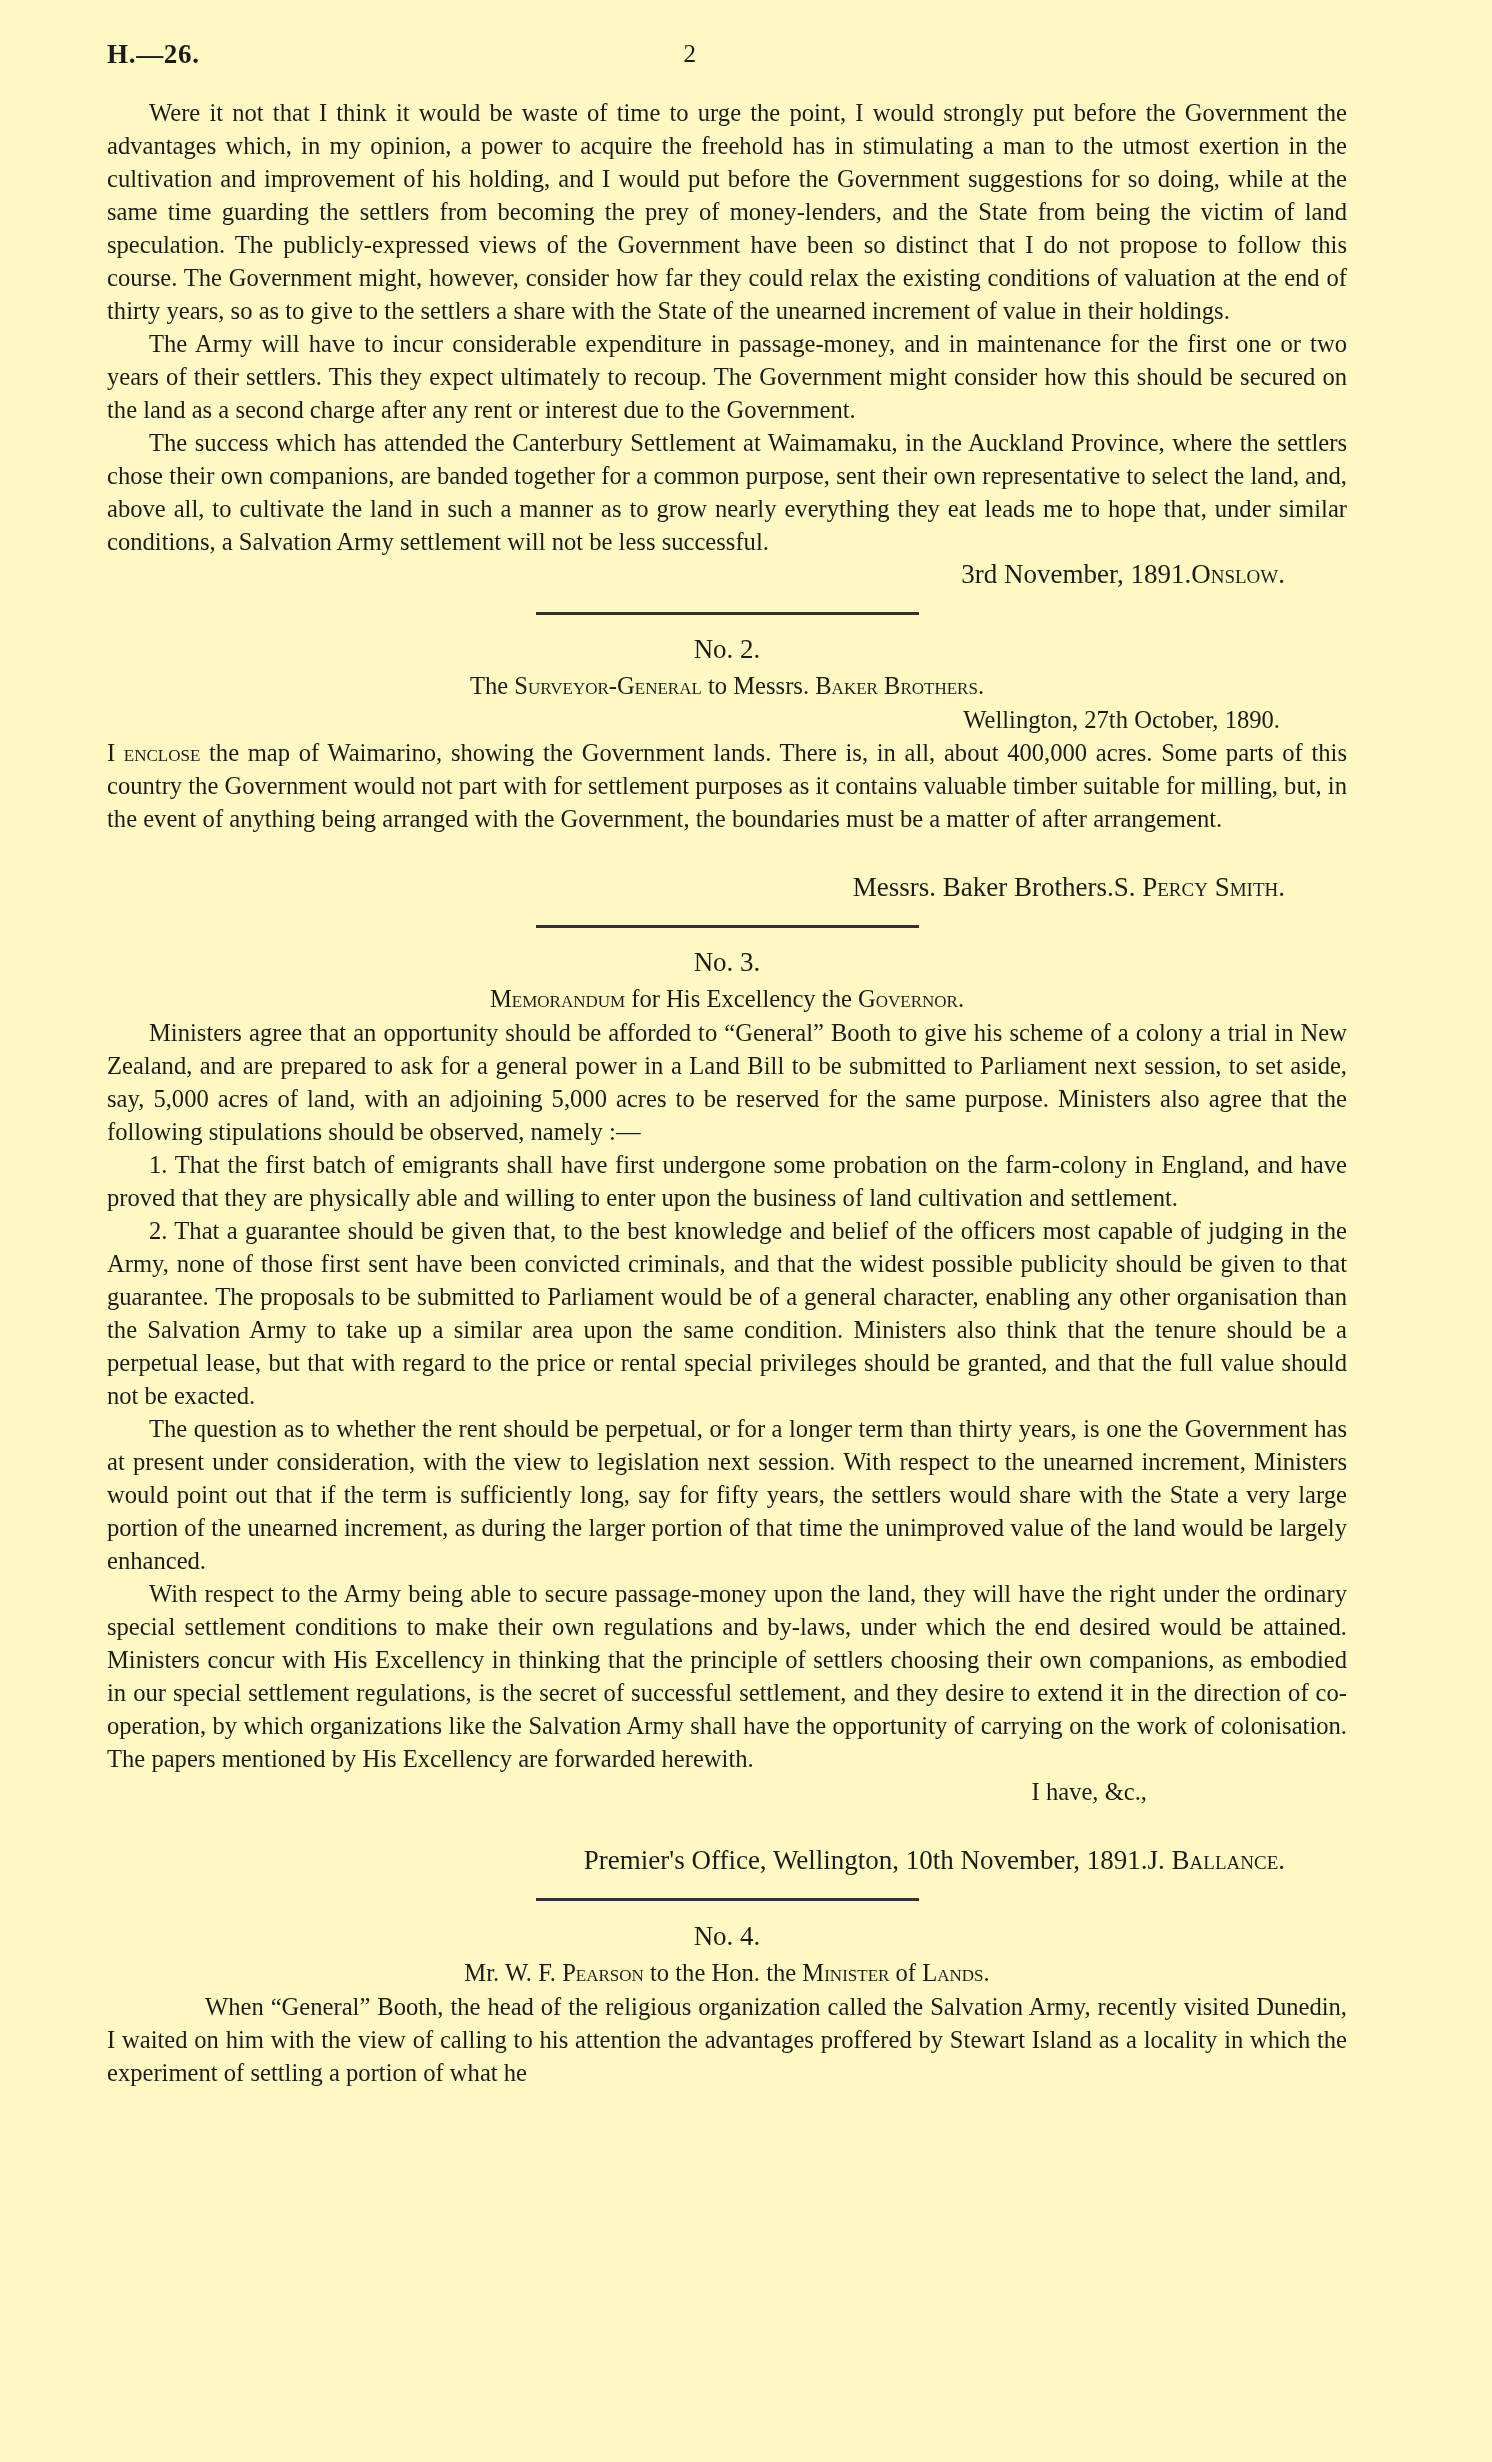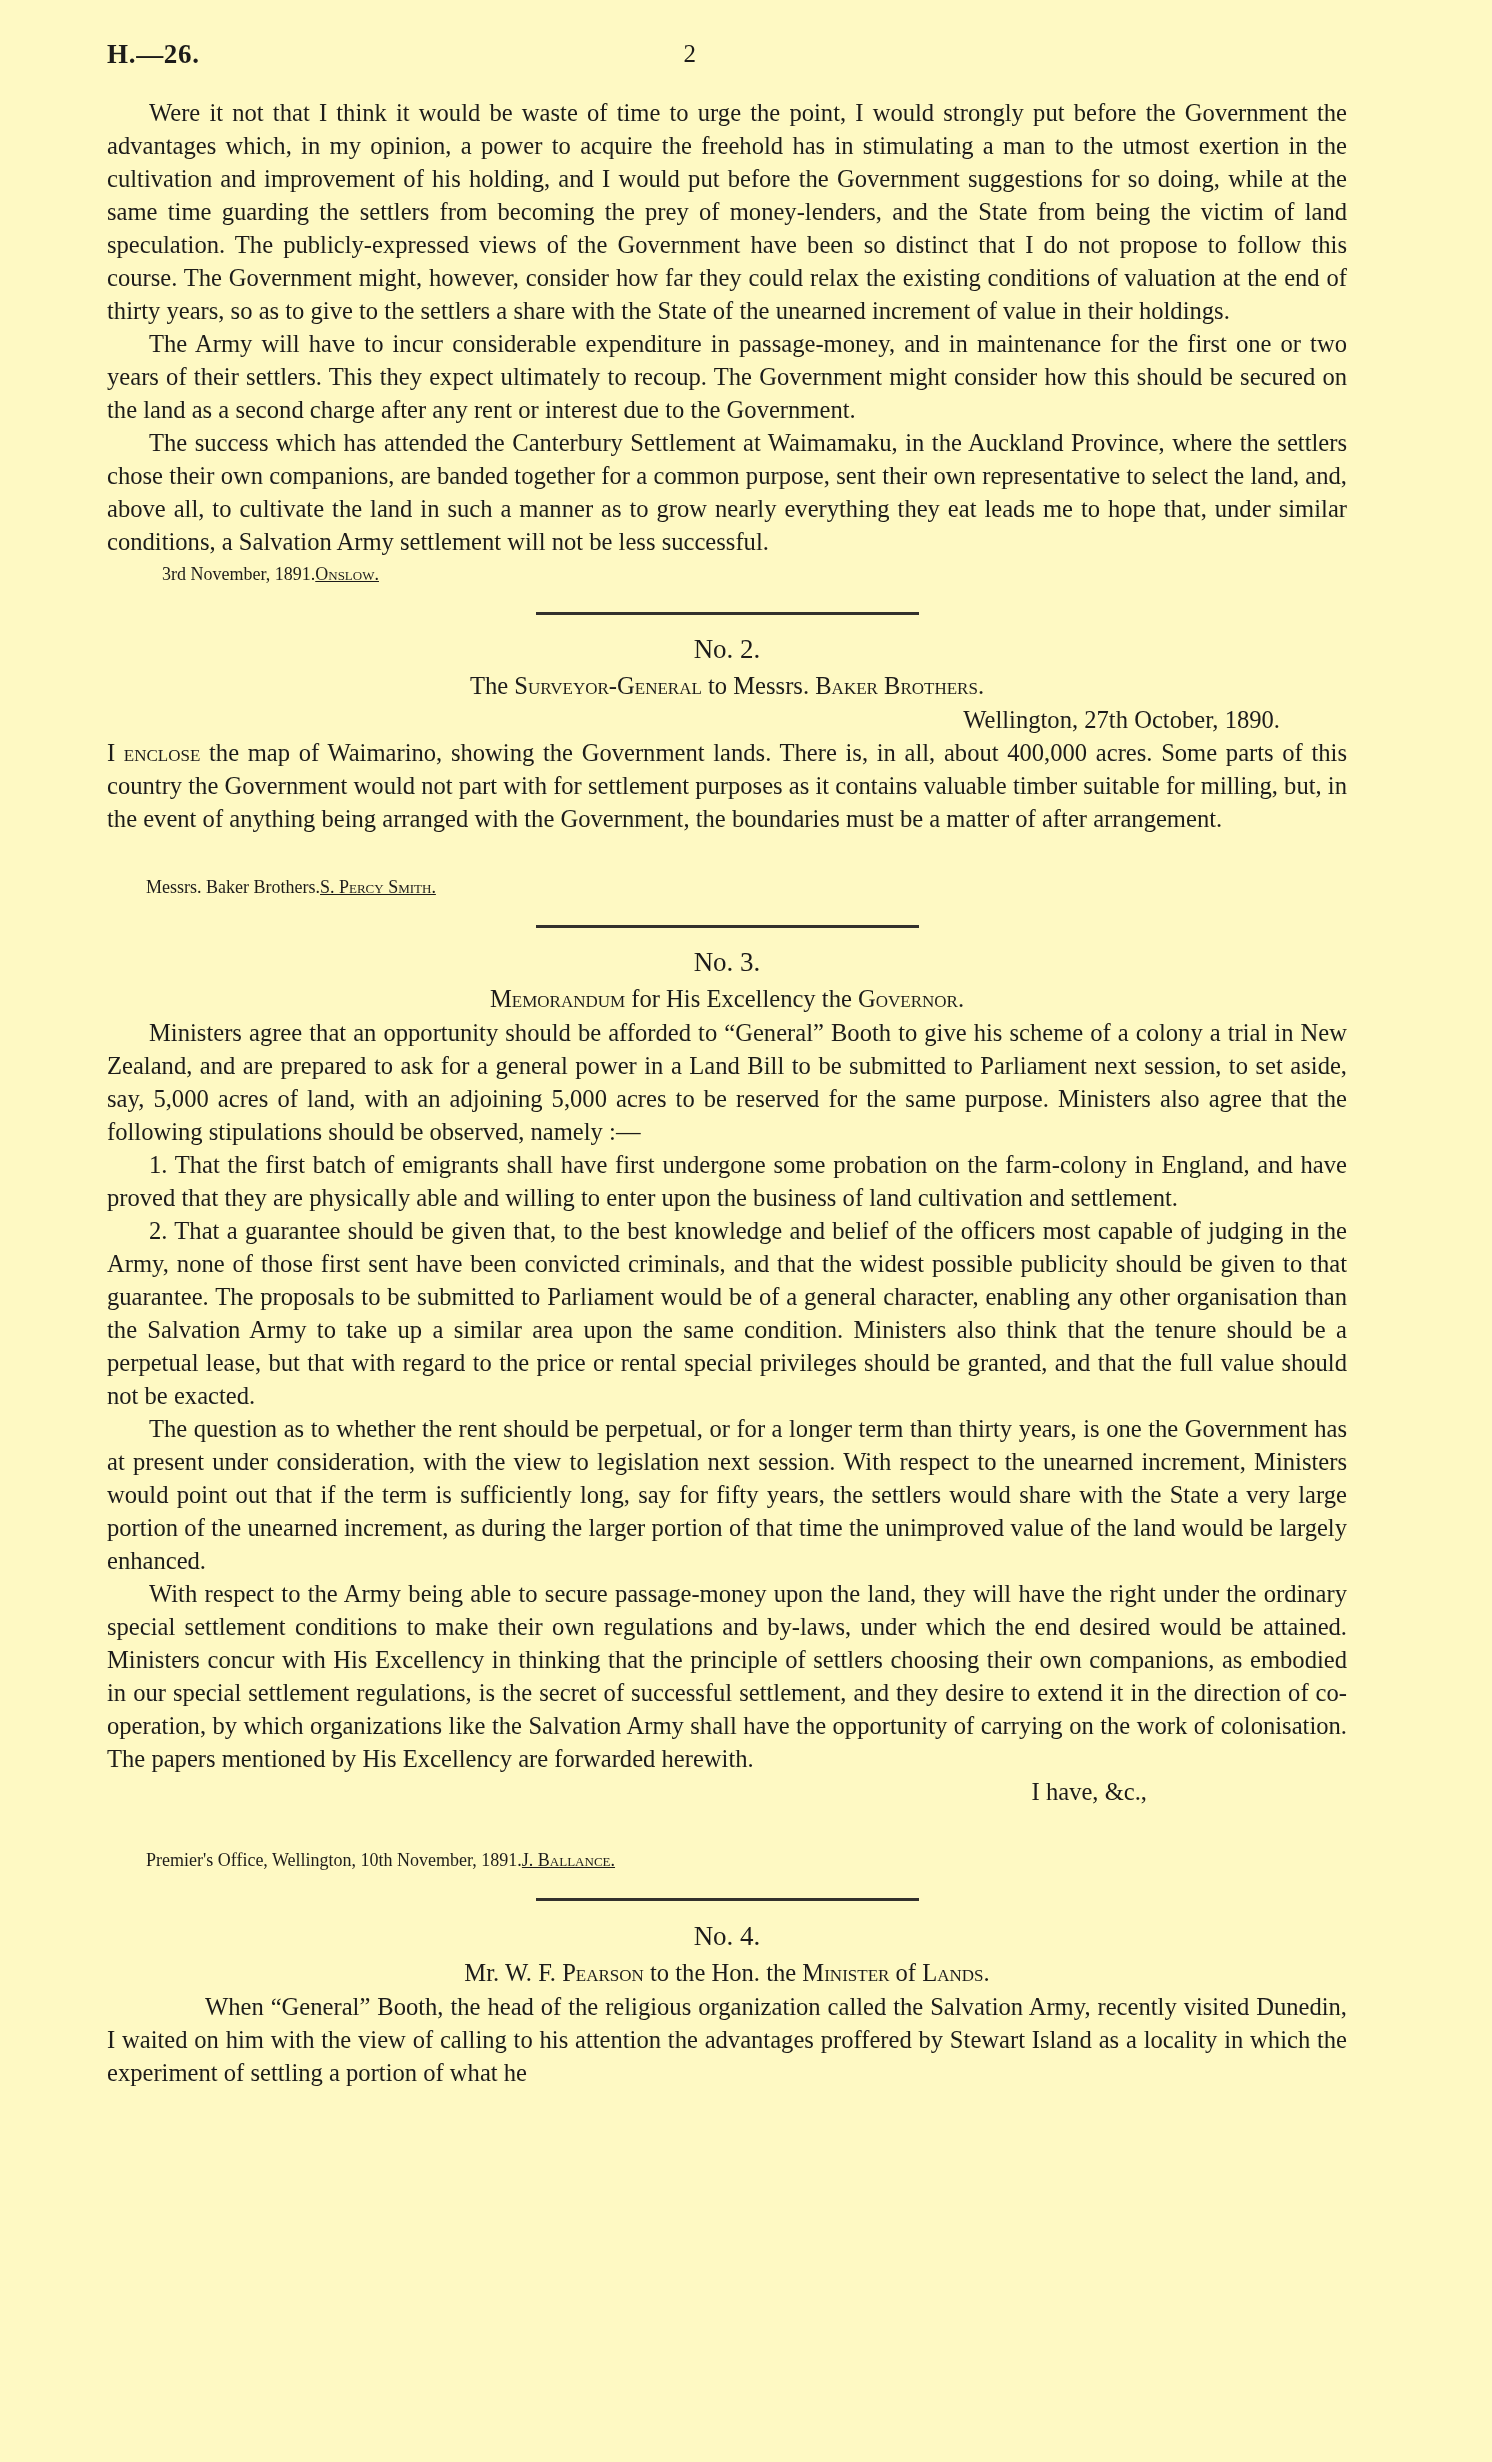--- a/index.html
+++ b/index.html
@@ -18,25 +18,25 @@
   }
   .page-head { position: relative; height: 39px; margin-bottom: 18px; }
   .head-ref { font-weight: bold; font-size: 27px; letter-spacing: 0.7px; }
   .head-num { position: absolute; left: 46.5%; top: 1.4px; font-size: 25px; }
 
   .para { margin: 0; text-align: justify; font-size: 24.6px; line-height: 33px; }
   .indent { text-indent: 42px; }
   .indent-lg { text-indent: 98px; font-family: Liberation Serif, serif; }
   .sc { font-variant: small-caps; }
 
-  .line-split { display: flex; justify-content: flex-start; align-items: baseline;
-                font-size: 18px; line-height: 33px; }
+  .line-split { display: flex; justify-content: flex-end; align-items: baseline;
+                font-size: 27px; line-height: 33px; }
   .date-left { padding-left: 55px; }
   .addr-left { padding-left: 39px; margin-top: 36px; }
-  .sig { padding-right: 62px; text-decoration: underline; }
+  .sig { padding-right: 62px; }
   .date-right { padding-right: 67px; }
 
   .rule { width: 383px; height: 2.8px; background: #33312d; margin: 21px auto 15.4px; }
 
   .letter-no { text-align: center; font-size: 27px; line-height: 38px; margin-top: 12px; }
   .letter-heading { text-align: center; font-size: 24.6px; line-height: 35px; }
   .date-line { text-align: right; padding-right: 67px; font-size: 24.6px; line-height: 33px; }
   .valediction { text-align: right; padding-right: 200px; font-size: 24.6px; line-height: 33px; }
 </style>
 </head>

